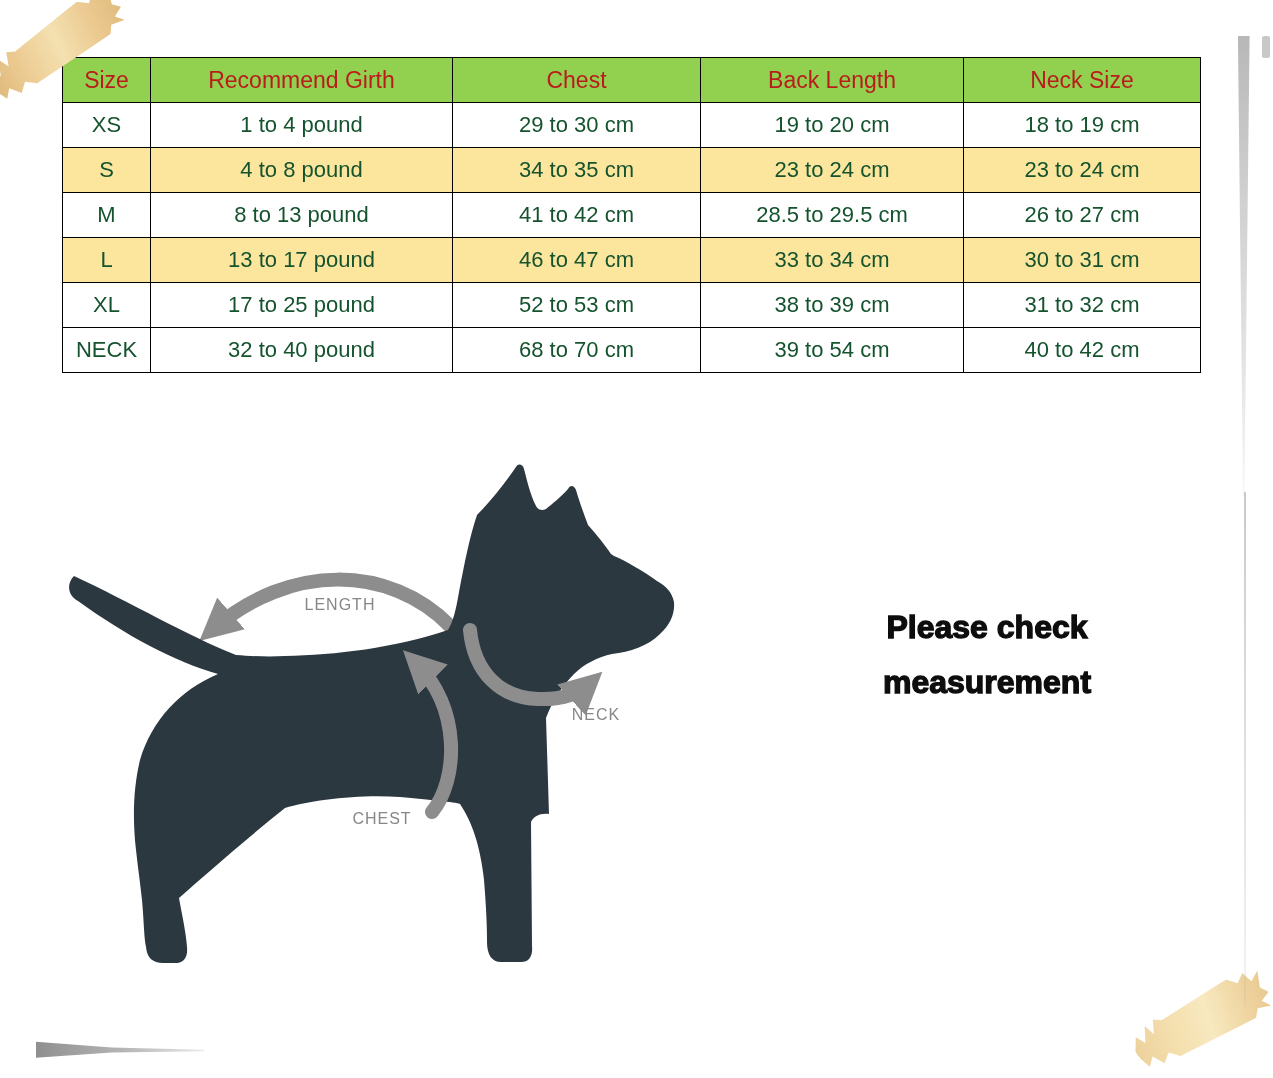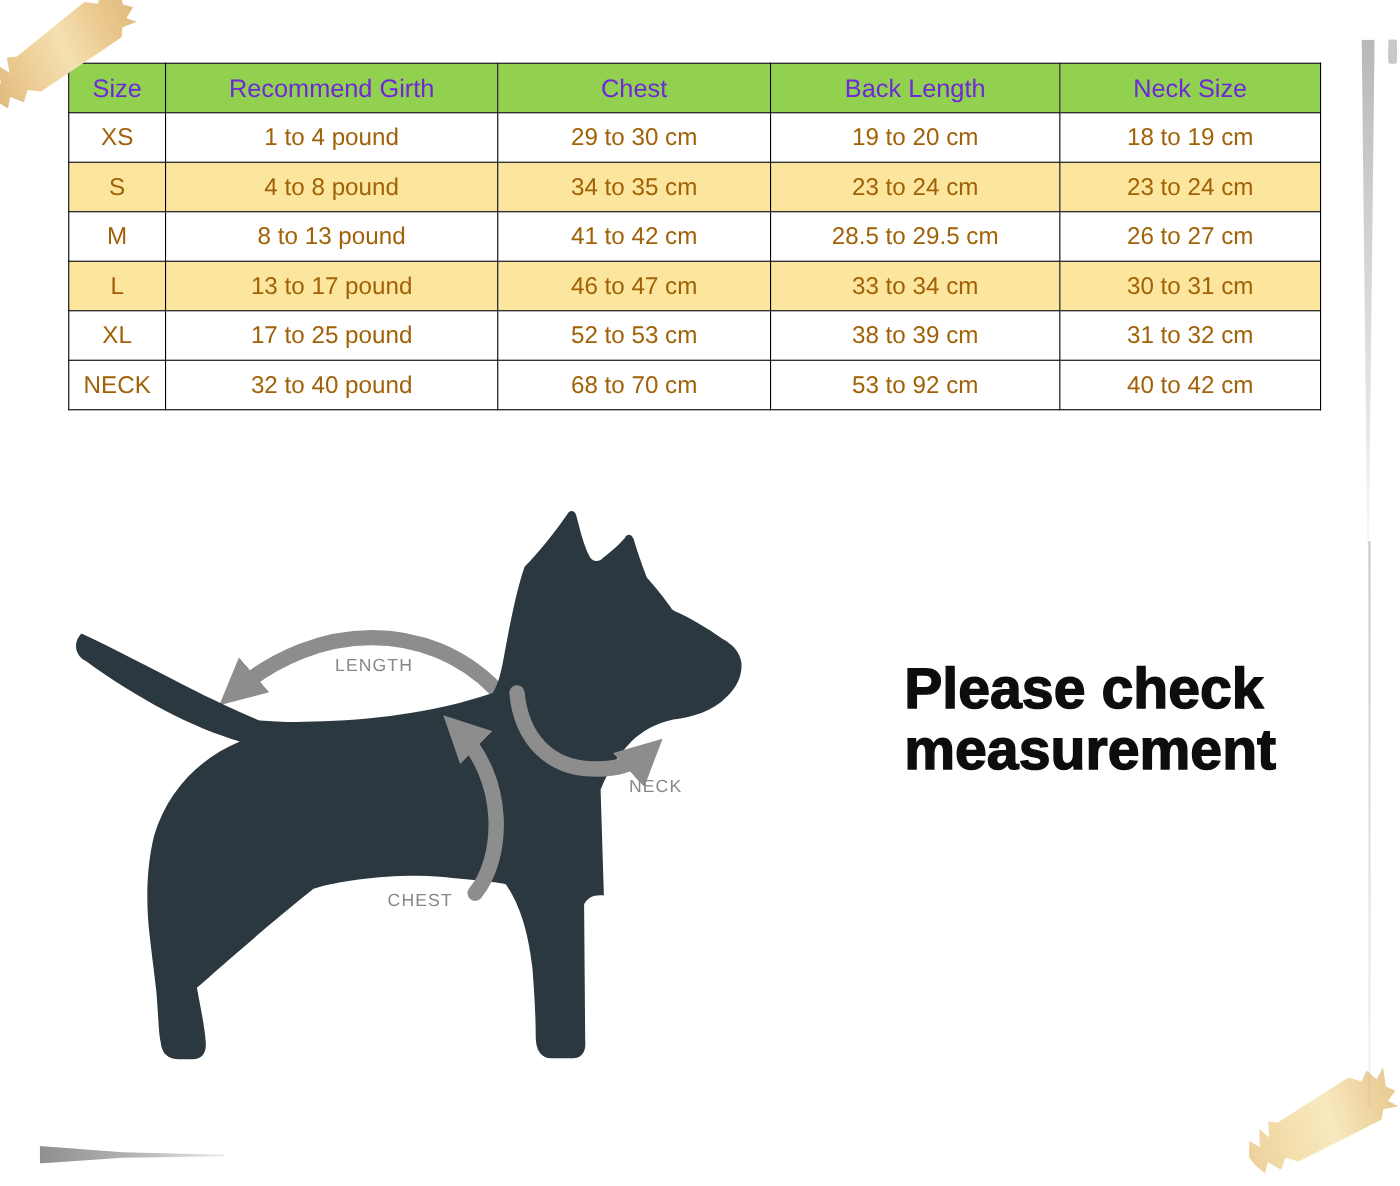--- a/index.html
+++ b/index.html
@@ -9,35 +9,36 @@
     font-family:"Liberation Sans", sans-serif;
   }
   
   .size-table{
     position:absolute;left:62px;top:57px;width:1138px;
     border-collapse:collapse;table-layout:fixed;
   }
   .size-table th,.size-table td{
     border:1.5px solid #000;
     height:44px;text-align:center;vertical-align:middle;
-    padding:0;font-size:22px;color:#a16207;font-weight:400;
+    padding:0;font-size:22px;color:#14532d;font-weight:400;
     overflow:hidden;white-space:nowrap;
   }
-  .size-table th{font-size:23px;color:#6d28d9;background:#92D050;}
+  .size-table th{font-size:23px;color:#b91c1c;background:#92D050;}
   .size-table tr.alt td{background:#FCE59D;}
   .size-table tr.plain td{background:#ffffff;}
   
   .dog-svg{position:absolute;left:60px;top:450px;}
   .diag-label{font-family:"Liberation Sans",sans-serif;font-size:16px;letter-spacing:1px;fill:#878787;}
   
   .note{
     position:absolute;left:822px;top:600px;width:330px;
-    font-size:52px;line-height:55px;font-weight:bold;color:#0d0d0d;
+    font-size:32px;line-height:55px;font-weight:bold;color:#0d0d0d;
     -webkit-text-stroke:1.3px #0d0d0d;
     letter-spacing:0px;
+    text-align:center;
   }
   
   .tape{position:absolute;}
   .tape-tl{
     left:-21px;top:22px;width:152px;height:46px;
     transform:rotate(-35deg);
     background:linear-gradient(100deg,#dcb679 0%,#eccb92 25%,#f4e0b0 52%,#ebc98f 78%,#dfba7d 100%);
     clip-path:polygon(0% 45%,5% 18%,9% 38%,14% 6%,17% 30%,21% 2%,26% 12%,78% 0%,84% 18%,90% 4%,93% 28%,100% 14%,96% 48%,100% 64%,93% 74%,97% 92%,88% 84%,84% 100%,26% 96%,20% 78%,14% 94%,9% 70%,4% 86%,1% 62%);
   }
   .tape-br{
@@ -117,21 +118,21 @@
     <td>XL</td>
     <td>17 to 25 pound</td>
     <td>52 to 53 cm</td>
     <td>38 to 39 cm</td>
     <td>31 to 32 cm</td>
   </tr>
   <tr class="plain">
     <td>NECK</td>
     <td>32 to 40 pound</td>
     <td>68 to 70 cm</td>
-    <td>53 to 92 cm</td>
+    <td>39 to 54 cm</td>
     <td>40 to 42 cm</td>
   </tr>
 </tbody>
   </table>
 
 <svg class="dog-svg" width="660" height="540" viewBox="0 0 660 540">
   <defs>
     <marker id="ah" viewBox="0 0 10 10" refX="6" refY="5" markerWidth="3" markerHeight="3" orient="auto">
       <path d="M0,0 L10,5 L0,10 z" fill="#8D8D8D"></path>
     </marker>

